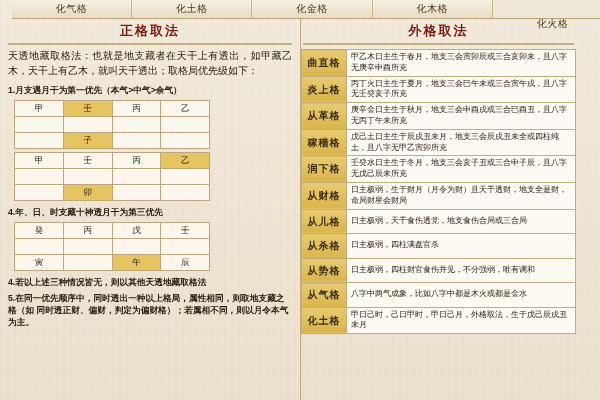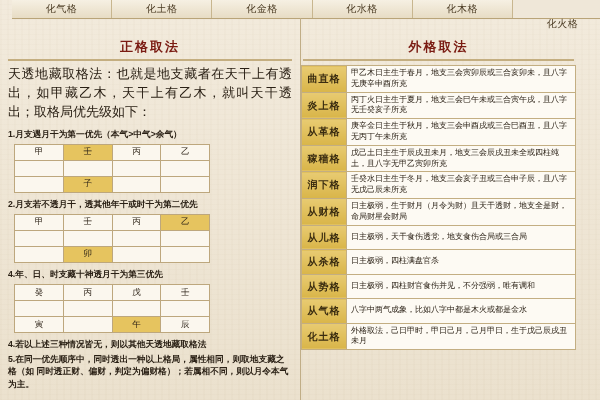--- a/index.html
+++ b/index.html
@@ -36,28 +36,28 @@
   .tab:last-child{border-right:none;margin-top:24px;}
   
   .cols{
     position:absolute;left:0;top:18px;width:600px;height:382px;
     display:flex;
   }
   .col-left{width:300px;position:relative;padding:0 6px;box-sizing:border-box;}
   .col-right{width:276px;position:relative;box-sizing:border-box;border-left:1px solid #c0ad86;}
   .col-title{
     text-align:center;font-weight:bold;font-size:13px;color:#7a1b12;
-    letter-spacing:2px;padding:4px 0 3px;margin-top:16px;
+    letter-spacing:2px;padding:4px 0 3px;
   }
   .rule{
     height:2px;background:#c4ae80;margin:0 2px 4px;
   }
   
   .intro{
-    font-size:13px;line-height:1.45;color:#2a2015;
+    font-size:10px;line-height:1.45;color:#2a2015;
     padding:0 2px 4px;text-align:justify;
   }
   .sec{
     font-size:8.7px;line-height:1.4;color:#2a2015;
     padding:2px 2px 1px;
     font-weight:bold;
   }
   
   .grid{
     margin:3px 0 3px 8px;
@@ -109,23 +109,20 @@
     <div class="tab">
         <span>化气格</span>
       </div>
     <div class="tab">
         <span>化土格</span>
       </div>
     <div class="tab">
         <span>化金格</span>
       </div>
     <div class="tab">
-        <span>化水格</span>
-      </div>
-    <div class="tab">
         <span>化木格</span>
       </div>
     <div class="tab">
         <span>化火格</span>
       </div>
   </div>
 
   <div class="cols">
 
     <div class="col-left">
@@ -151,21 +148,20 @@
         </tr>
         <tr>
           <td></td>
           <td class="hl">子</td>
           <td></td>
               <td></td>
         </tr>
       </tbody>
         </table>
 
-      <div class="sec">2.月支若不透月干，透其他年干或时干为第二优先</div>
       <table class="grid">
         <tbody>
             <tr>
           <td>甲</td>
           <td>壬</td>
           <td>丙</td>
           <td class="hl">乙</td>
         </tr>
         <tr>
           <td></td>
@@ -250,20 +246,20 @@
         <tr>
           <td class="name">从势格</td>
           <td class="desc">日主极弱，四柱财官食伤并见，不分强弱，唯有调和</td>
         </tr>
         <tr>
           <td class="name">从气格</td>
           <td class="desc">八字中两气成象，比如八字中都是木火或都是金水</td>
         </tr>
         <tr>
           <td class="name">化土格</td>
-          <td class="desc">外格取法，己日甲时，甲日己月，己月甲日，生于戊己辰戌丑未月</td>
+          <td class="desc">甲日己时，己日甲时，甲日己月，外格取法，生于戊己辰戌丑未月</td>
         </tr>
       </tbody>
         </table>
     </div>
 
   </div>
 </div>
 
 </body></html>

